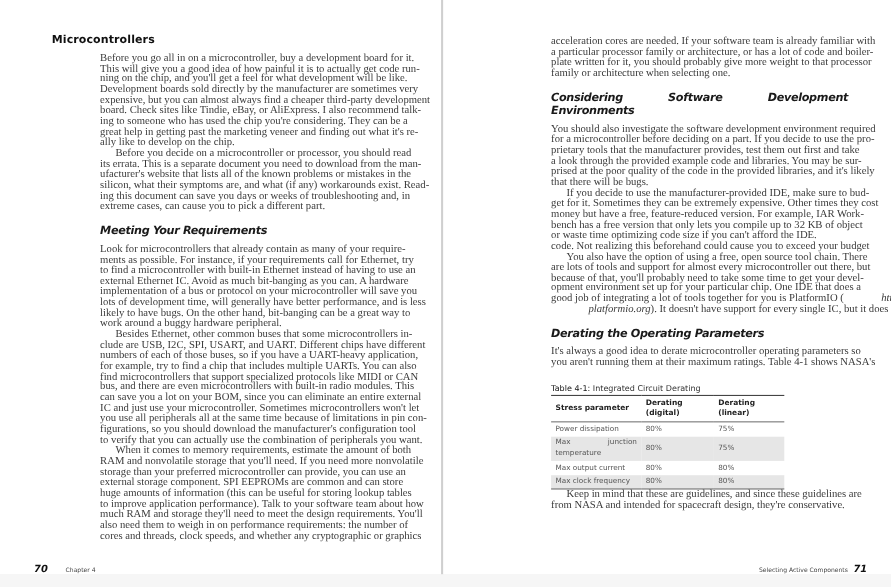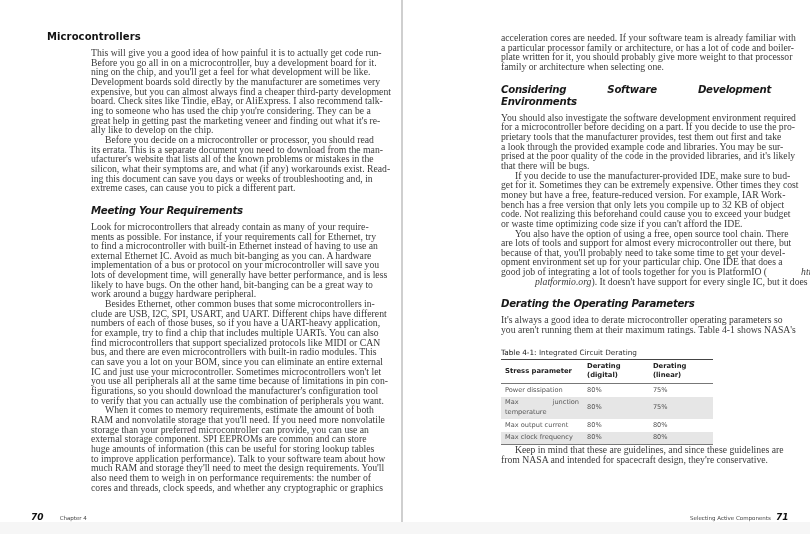--- a/index.html
+++ b/index.html
@@ -78,22 +78,22 @@
 
 <div class="page left"></div>
 <div class="spine"></div>
 <div class="page right"></div>
 <div class="bottom-strip"></div>
 
 <div class="chapter-title">Microcontrollers</div>
 
 <div class="col left">
   <p>
+    <span class="line">Before you go all in on a microcontroller, buy a development board for it.</span>
     <span class="line">This will give you a good idea of how painful it is to actually get code run-</span>
-    <span class="line">Before you go all in on a microcontroller, buy a development board for it.</span>
     <span class="line">ning on the chip, and you'll get a feel for what development will be like.</span>
     <span class="line">Development boards sold directly by the manufacturer are sometimes very</span>
     <span class="line">expensive, but you can almost always find a cheaper third-party development</span>
     <span class="line">board. Check sites like Tindie, eBay, or AliExpress. I also recommend talk-</span>
     <span class="line">ing to someone who has used the chip you're considering. They can be a</span>
     <span class="line">great help in getting past the marketing veneer and finding out what it's re-</span>
     <span class="line">ally like to develop on the chip.</span>
   </p>
   <p>
     <span class="line" style="padding-left:14px">Before you decide on a microcontroller or processor, you should read</span>
@@ -163,22 +163,22 @@
     <span class="line">prietary tools that the manufacturer provides, test them out first and take</span>
     <span class="line">a look through the provided example code and libraries. You may be sur-</span>
     <span class="line">prised at the poor quality of the code in the provided libraries, and it's likely</span>
     <span class="line">that there will be bugs.</span>
   </p>
   <p>
     <span class="line" style="padding-left:14px">If you decide to use the manufacturer-provided IDE, make sure to bud-</span>
     <span class="line">get for it. Sometimes they can be extremely expensive. Other times they cost</span>
     <span class="line">money but have a free, feature-reduced version. For example, IAR Work-</span>
     <span class="line">bench has a free version that only lets you compile up to 32 KB of object</span>
+    <span class="line">or waste time optimizing code size if you can't afford the IDE.</span>
     <span class="line">code. Not realizing this beforehand could cause you to exceed your budget</span>
-    <span class="line">or waste time optimizing code size if you can't afford the IDE.</span>
   </p>
   <p>
     <span class="line" style="padding-left:14px">You also have the option of using a free, open source tool chain. There</span>
     <span class="line">are lots of tools and support for almost every microcontroller out there, but</span>
     <span class="line">because of that, you'll probably need to take some time to get your devel-</span>
     <span class="line">opment environment set up for your particular chip. One IDE that does a</span>
     <span class="line"><span>good job of integrating a lot of tools together for you is PlatformIO (</span><span class="it">http://</span></span>
     <span class="line"><span class="it">platformio.org</span><span>). It doesn't have support for every single IC, but it does sup-</span></span>
   </p>
 

